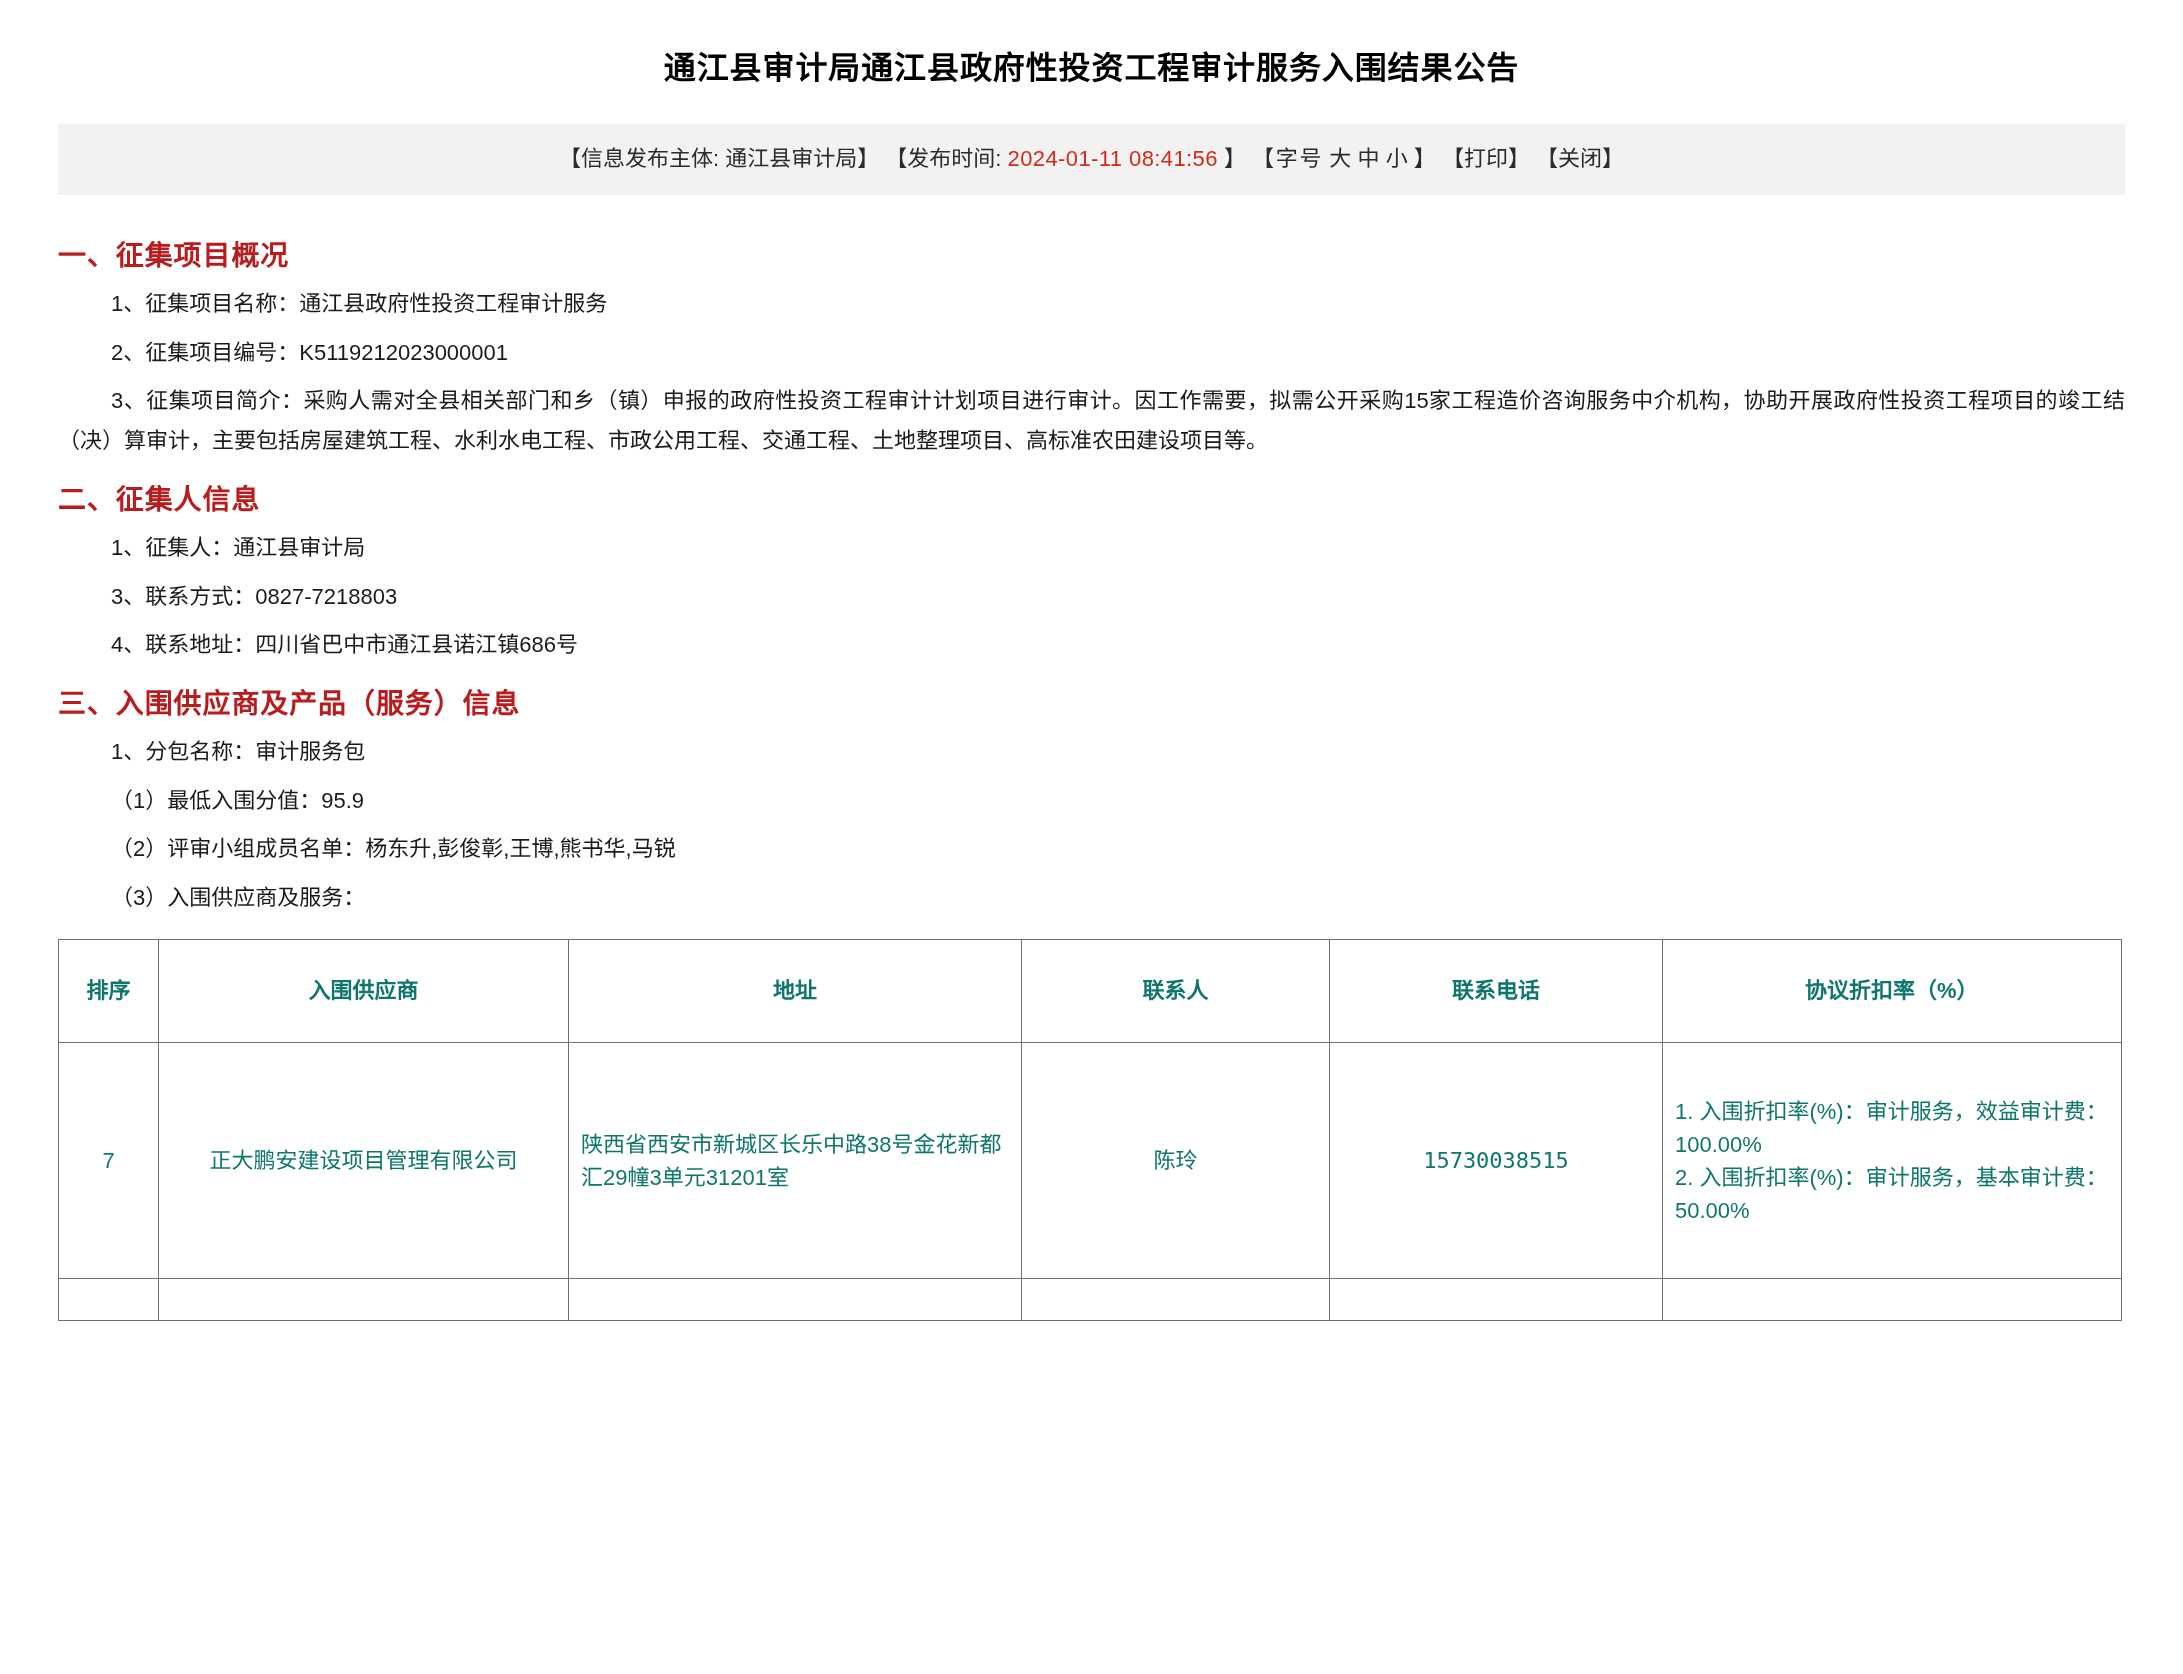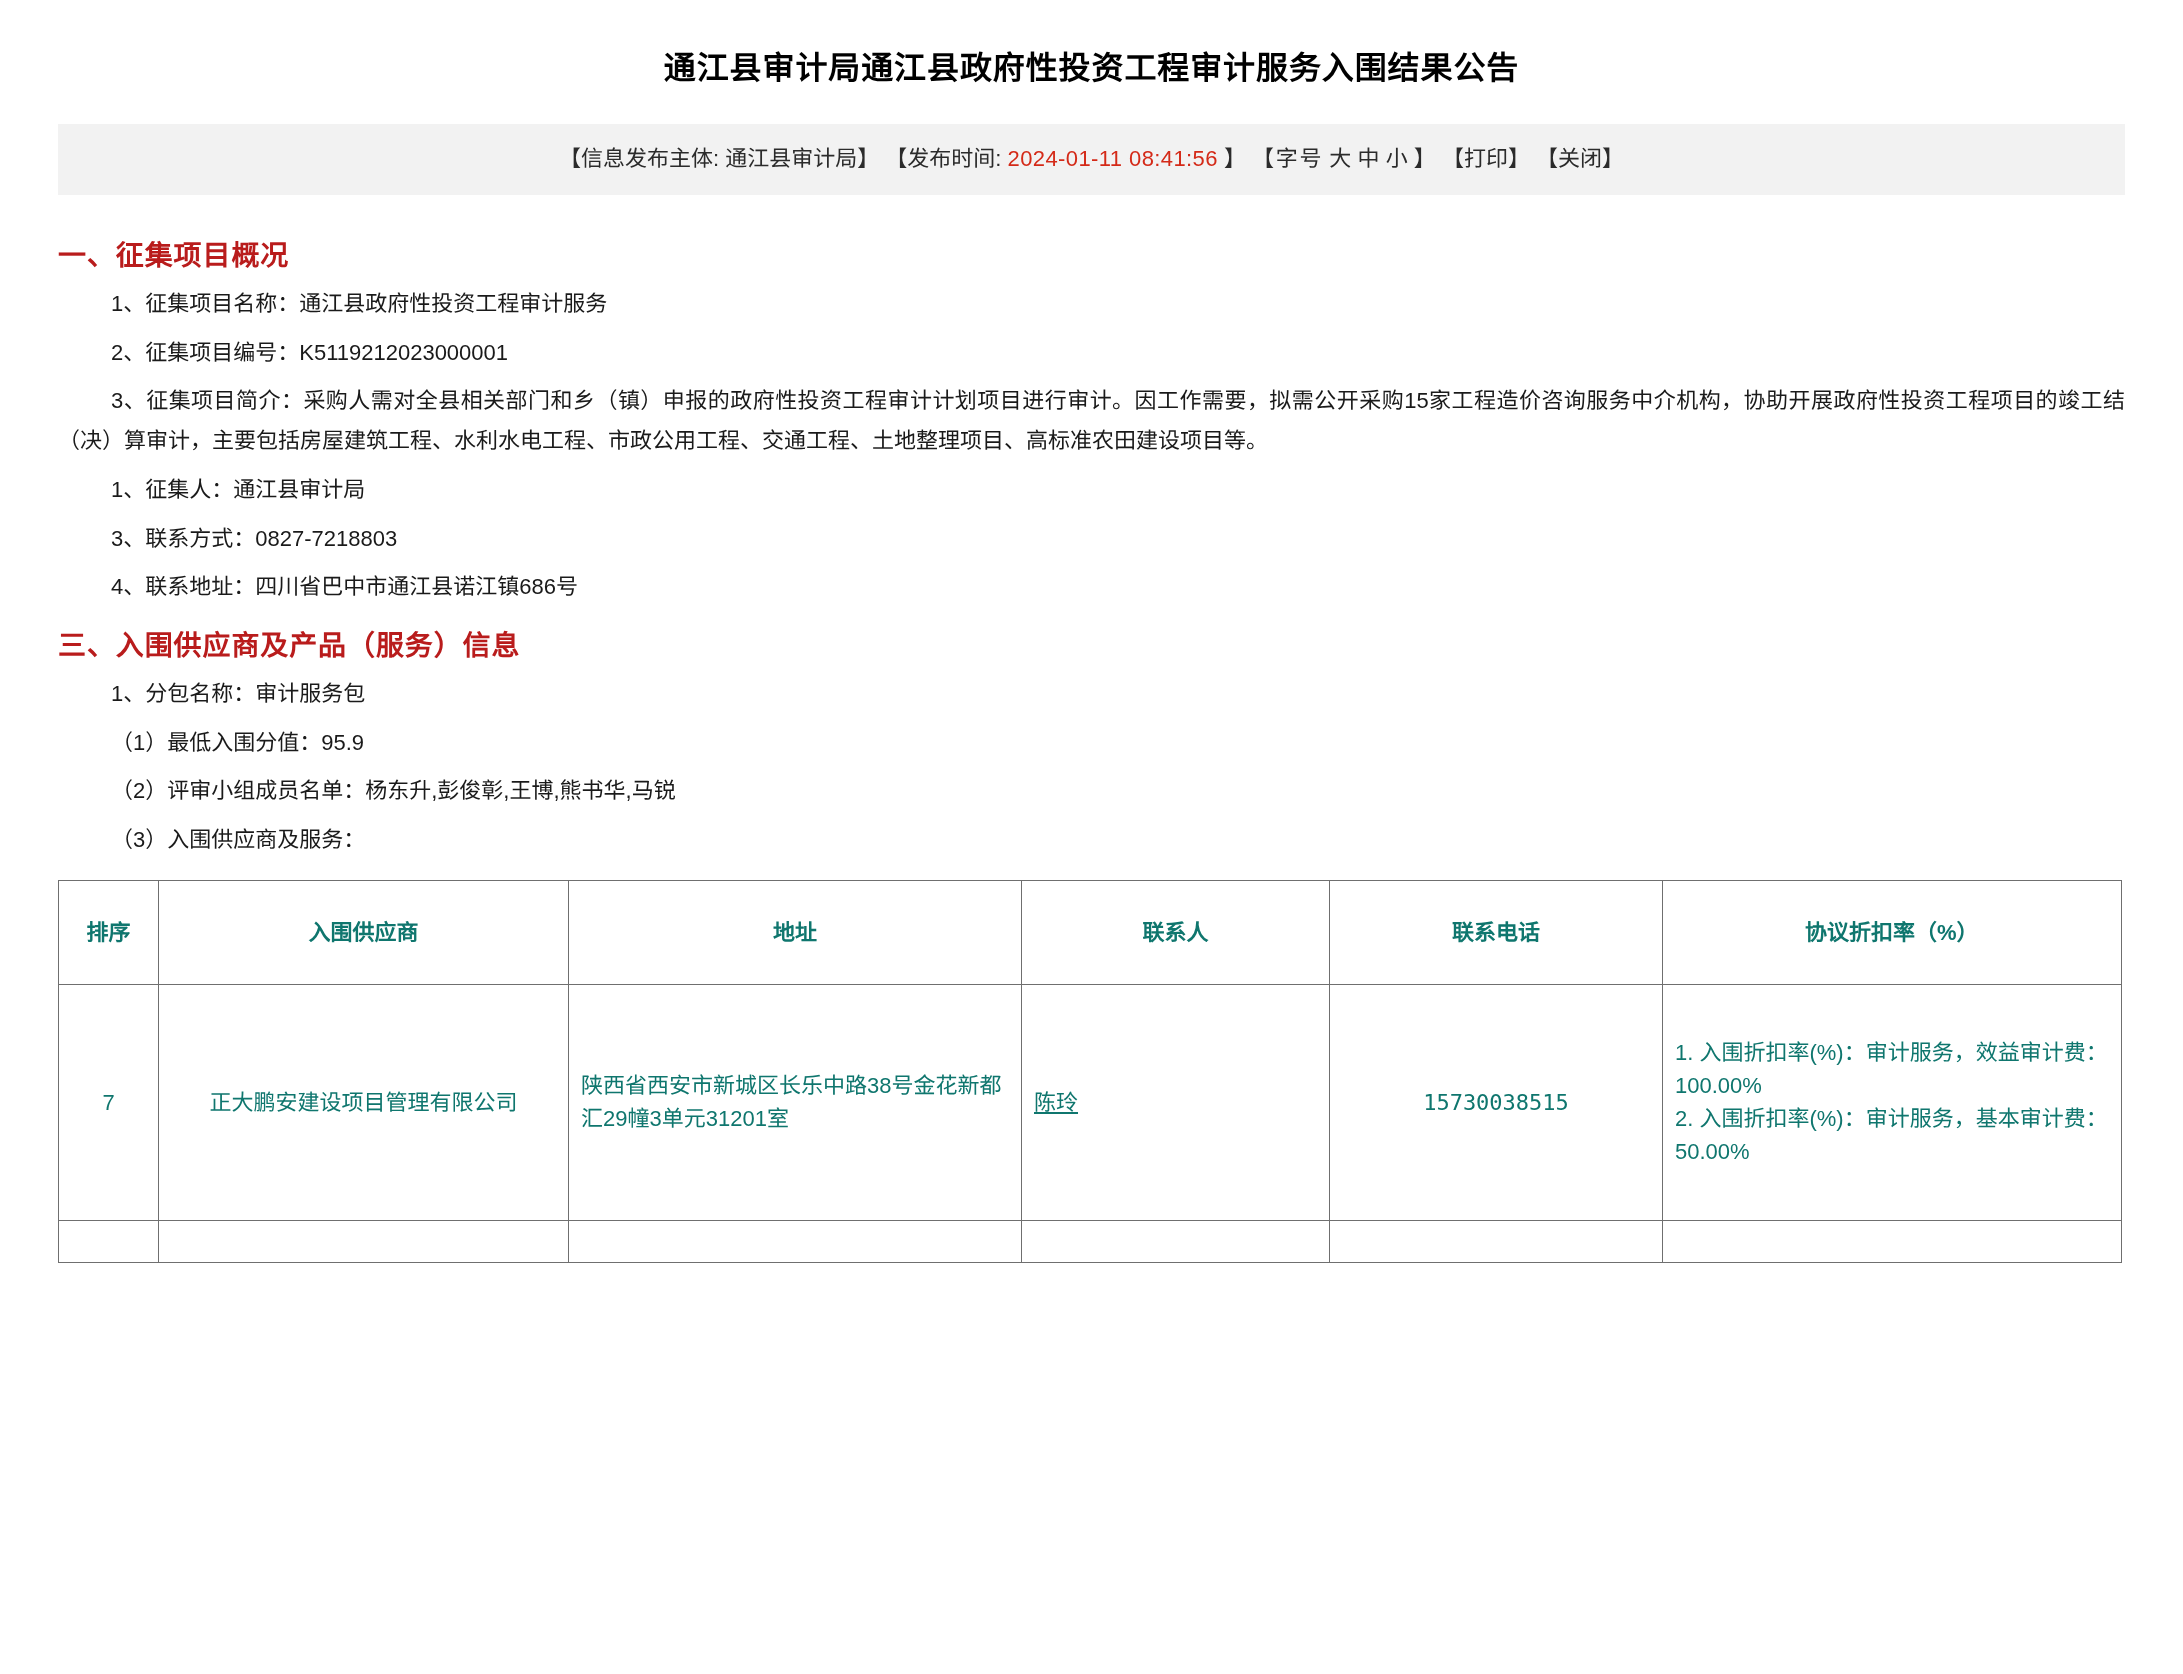--- a/index.html
+++ b/index.html
@@ -83,21 +83,21 @@
     line-height: 1.5;
   }
   table.result th {
     text-align: center;
     font-weight: bold;
     height: 82px;
   }
   td.c-idx  { text-align: center; width: 75px; }
   td.c-sup  { text-align: center; }
   td.c-addr { text-align: left; }
-  td.c-per  { text-align: left; text-decoration: underline; }
+  td.c-per  { text-align: center; }
   td.c-tel  { text-align: center; font-family: "DejaVu Sans Mono", "Liberation Mono", monospace; font-size: 21.4px; }
   td.c-rate { text-align: left; }
   th.w-idx  { width: 75px; }
   th.w-sup  { width: 385px; }
   th.w-addr { width: 428px; }
   th.w-per  { width: 283px; }
   th.w-tel  { width: 308px; }
   .row-tall td { height: 214px; }
   .trail td { height: 20.5px; border-top: 1.7px solid #6f6f6f; border-bottom: none; }
   .trail td.empty-side { border-left: 1.7px solid #6f6f6f; border-right: 1.7px solid #6f6f6f; }
@@ -124,20 +124,21 @@
     <span class="seg meta-link">【关闭】</span>
   </div>
 
   <div class="content">
 
     <h2 class="section">一、征集项目概况</h2>
     <p class="para indent">1、征集项目名称：通江县政府性投资工程审计服务</p>
     <p class="para indent">2、征集项目编号：K5119212023000001</p>
     <p class="para indent">3、征集项目简介：采购人需对全县相关部门和乡（镇）申报的政府性投资工程审计计划项目进行审计。因工作需要，拟需公开采购15家工程造价咨询服务中介机构，协助开展政府性投资工程项目的竣工结（决）算审计，主要包括房屋建筑工程、水利水电工程、市政公用工程、交通工程、土地整理项目、高标准农田建设项目等。</p>
 
+    <h2 class="section">二、征集人信息</h2>
     <p class="para indent">1、征集人：通江县审计局</p>
     <p class="para indent">3、联系方式：0827-7218803</p>
     <p class="para indent">4、联系地址：四川省巴中市通江县诺江镇686号</p>
 
     <h2 class="section">三、入围供应商及产品（服务）信息</h2>
     <p class="para indent">1、分包名称：审计服务包</p>
     <p class="para indent">（1）最低入围分值：95.9</p>
     <p class="para indent">（2）评审小组成员名单：杨东升,彭俊彰,王博,熊书华,马锐</p>
     <p class="para indent">（3）入围供应商及服务：</p>
 

